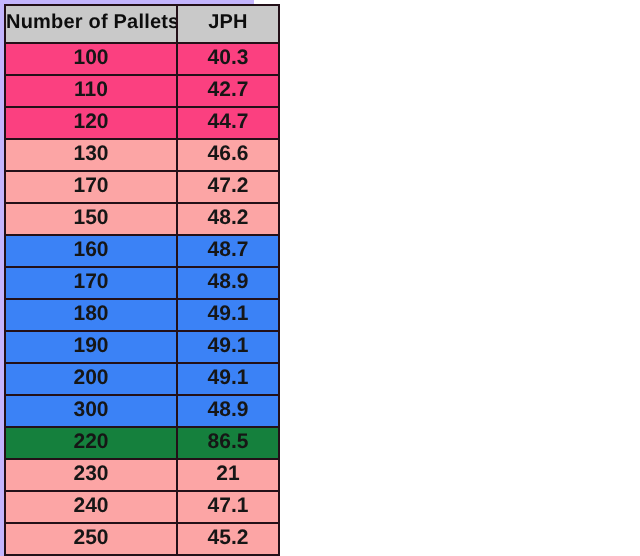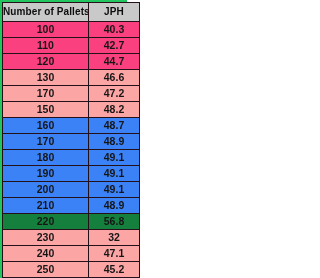--- a/index.html
+++ b/index.html
@@ -10,21 +10,21 @@
   body {
     width: 141px;
     height: 278px;
     overflow: hidden;
     font-family: "Liberation Sans", sans-serif;
   }
   #table-wrap {
     width: 127px;
     height: 278px;
     box-sizing: border-box;
-    border: 2px solid #22c55e;
+    border: 2px solid #c4b5fd;
     background: #ffffff;
   }
   table.data-table {
     width: 100%;
     height: 100%;
     border-collapse: collapse;
     table-layout: fixed;
   }
   table.data-table col.col-pallets { width: 86px; }
   table.data-table col.col-jph { width: 51px; }
@@ -115,30 +115,30 @@
         </tr>
         <tr class="band-green">
           <td>190</td>
           <td>49.1</td>
         </tr>
         <tr class="band-green">
           <td>200</td>
           <td>49.1</td>
         </tr>
         <tr class="band-green">
-          <td>210</td>
+          <td>300</td>
           <td>48.9</td>
         </tr>
         <tr class="band-blue">
           <td>220</td>
-          <td>56.8</td>
+          <td>86.5</td>
         </tr>
         <tr class="band-yellow">
           <td>230</td>
-          <td>32</td>
+          <td>21</td>
         </tr>
         <tr class="band-yellow">
           <td>240</td>
           <td>47.1</td>
         </tr>
         <tr class="band-yellow">
           <td>250</td>
           <td>45.2</td>
         </tr>
         <tr class="band-pink">

